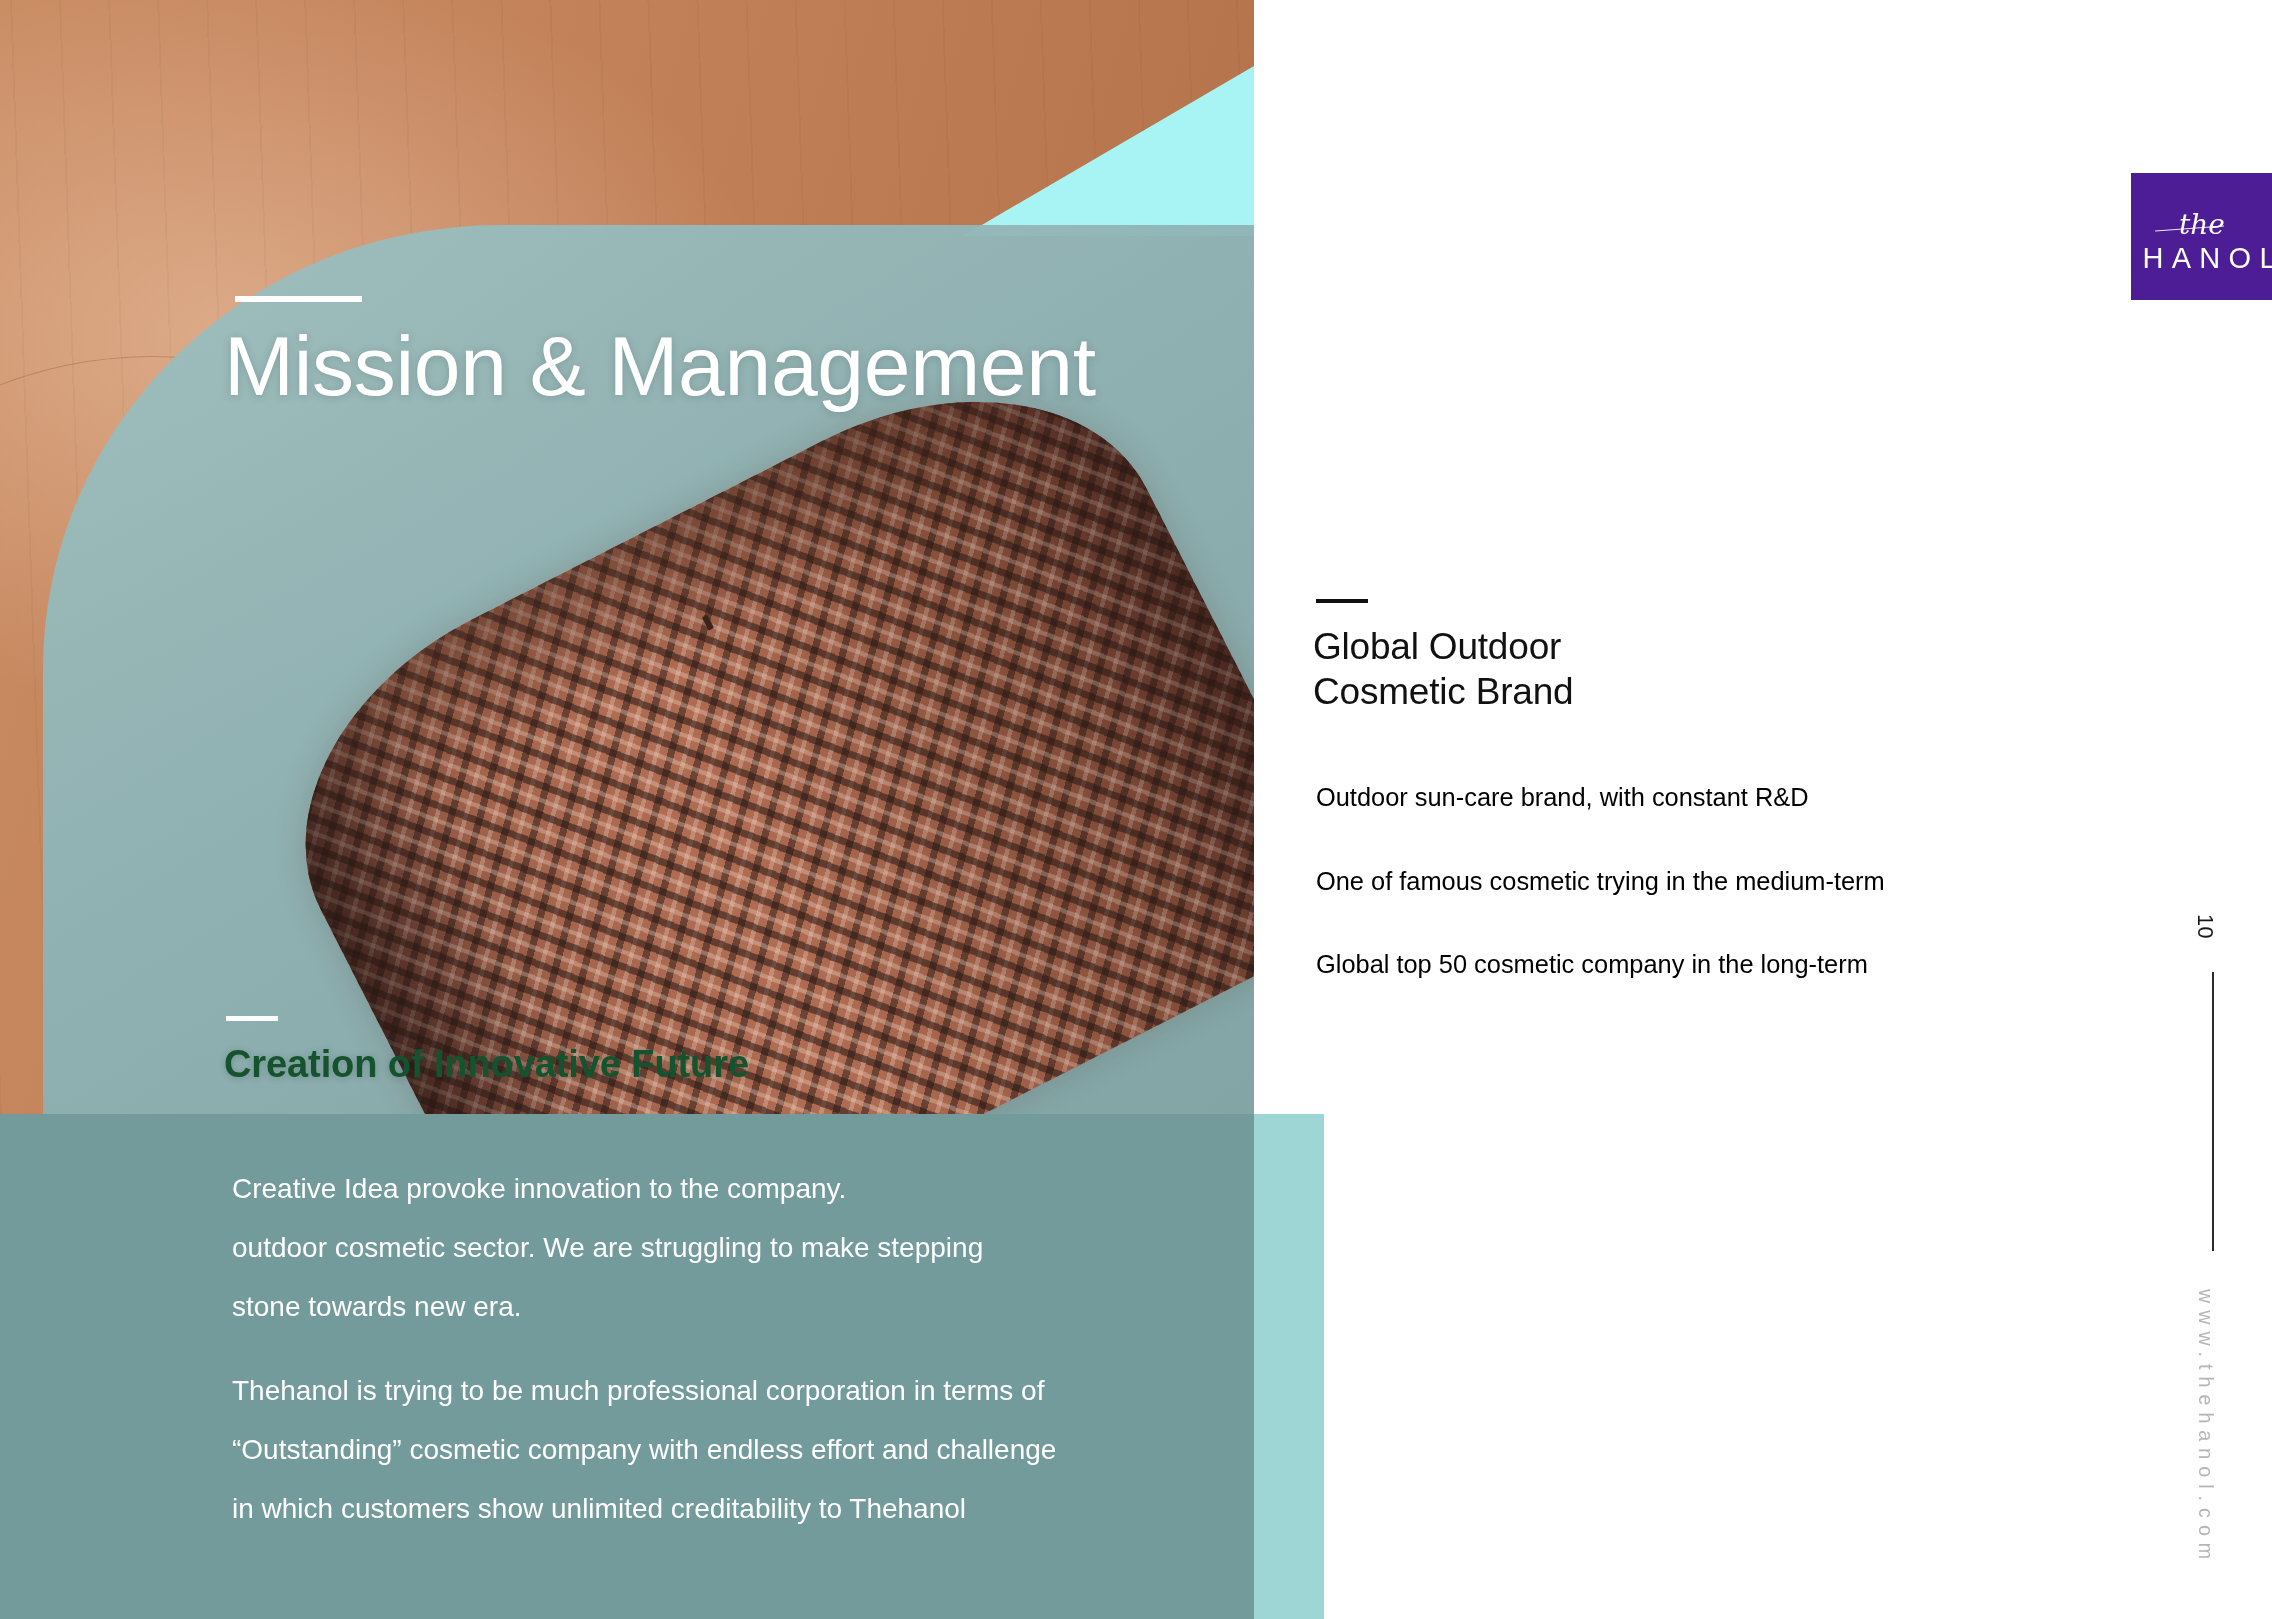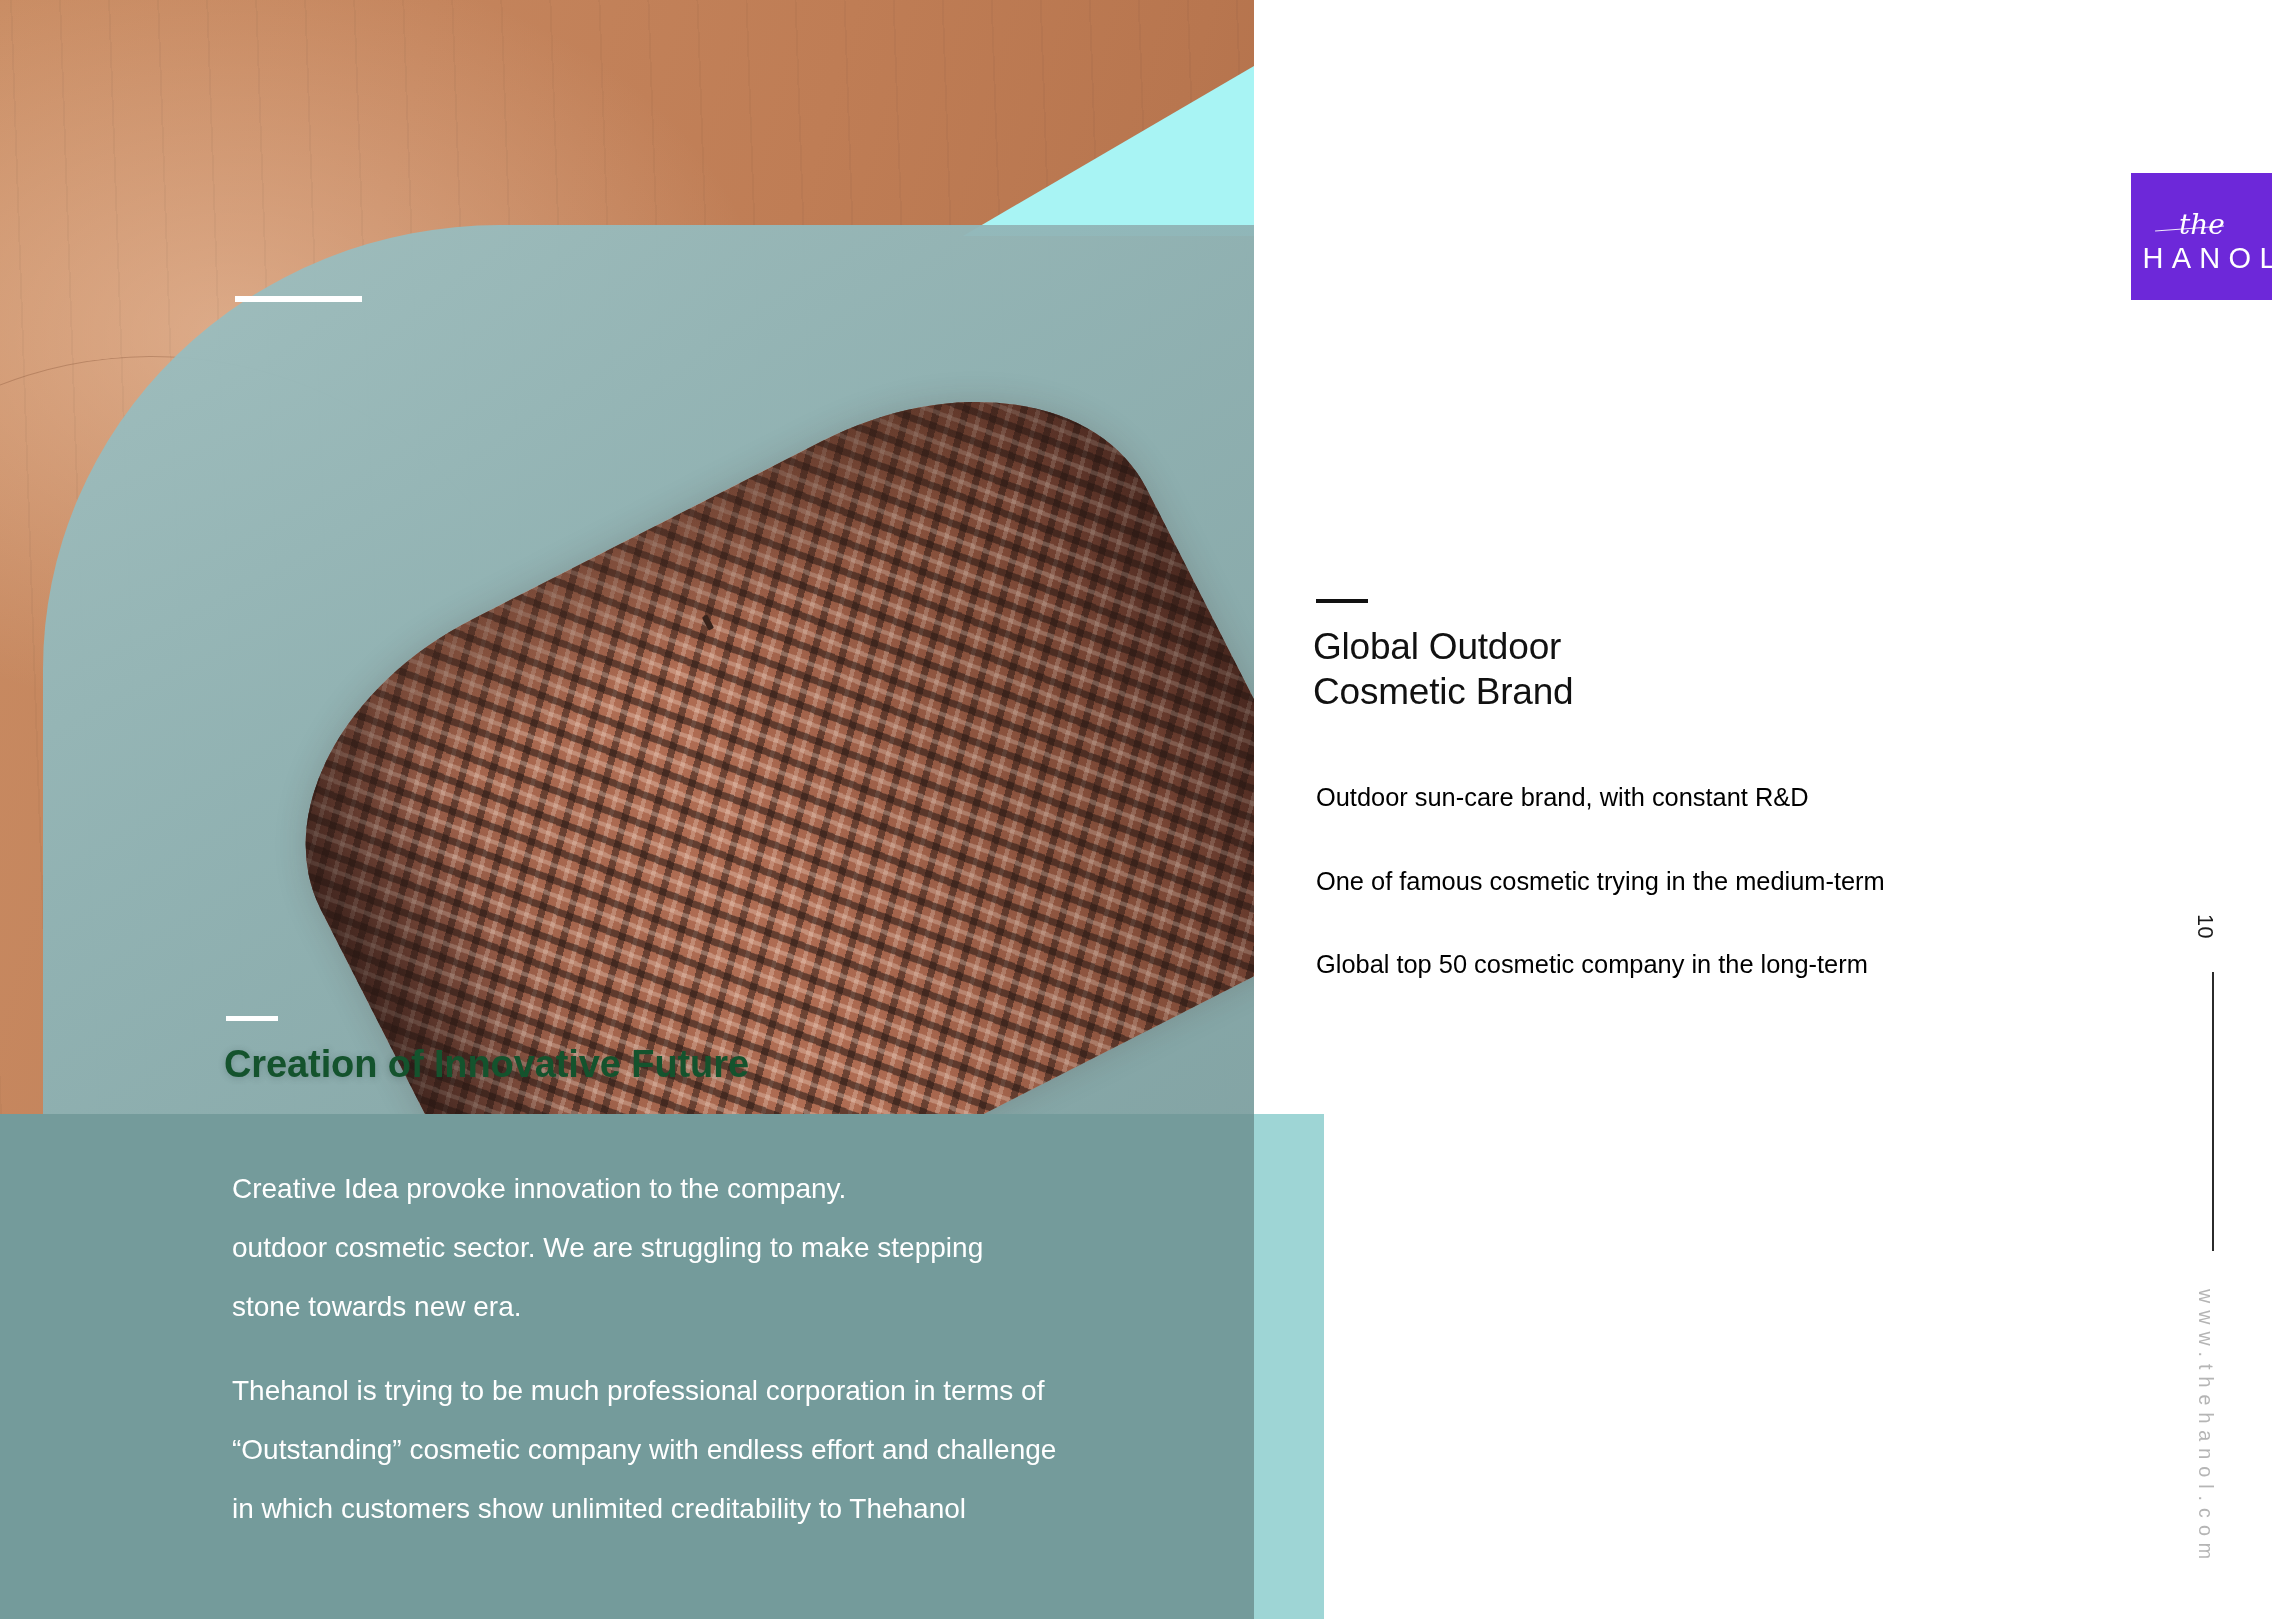--- a/index.html
+++ b/index.html
@@ -219,21 +219,21 @@
     line-height:1.28;
   }
   .right-list li { list-style:none; margin-bottom:51px; white-space:nowrap; }
   .right-list li:last-child { margin-bottom:0; }
 
   
   .logo-box {
     position:absolute;
     left:2131px; top:173px;
     width:142px; height:127px;
-    background:#6d28d9;
+    background:#4c1d95;
     overflow:hidden;
   }
   .logo-the {
     position:absolute;
     left:28px; top:38px;
     width:86px;
     color:#ffffff;
     font-family:"DejaVu Serif", serif;
     font-style:italic;
     font-size:28px;
@@ -294,20 +294,21 @@
     <div class="photo-streaks"></div>
     <div class="wall-seam"></div>
     <div class="cyan-wedge"></div>
     <div class="sky-blob"></div>
     <div class="tower"></div>
     <div class="tower-mast"></div>
   </div>
 
   <div class="title-dash dash-white"></div>
   <h1 class="title">
+    <span class="line-light">Mission &amp; Management</span>
   </h1>
 
   <div class="sub-dash dash-white"></div>
   <h2 class="subhead">Creation of Innovative Future</h2>
 
   <div class="body-panel"></div>
   <div class="body-accent"></div>
   <div class="body-text">
     <p>Creative Idea provoke innovation to the company.</p>
     <p>outdoor cosmetic sector. We are struggling to make stepping</p>

